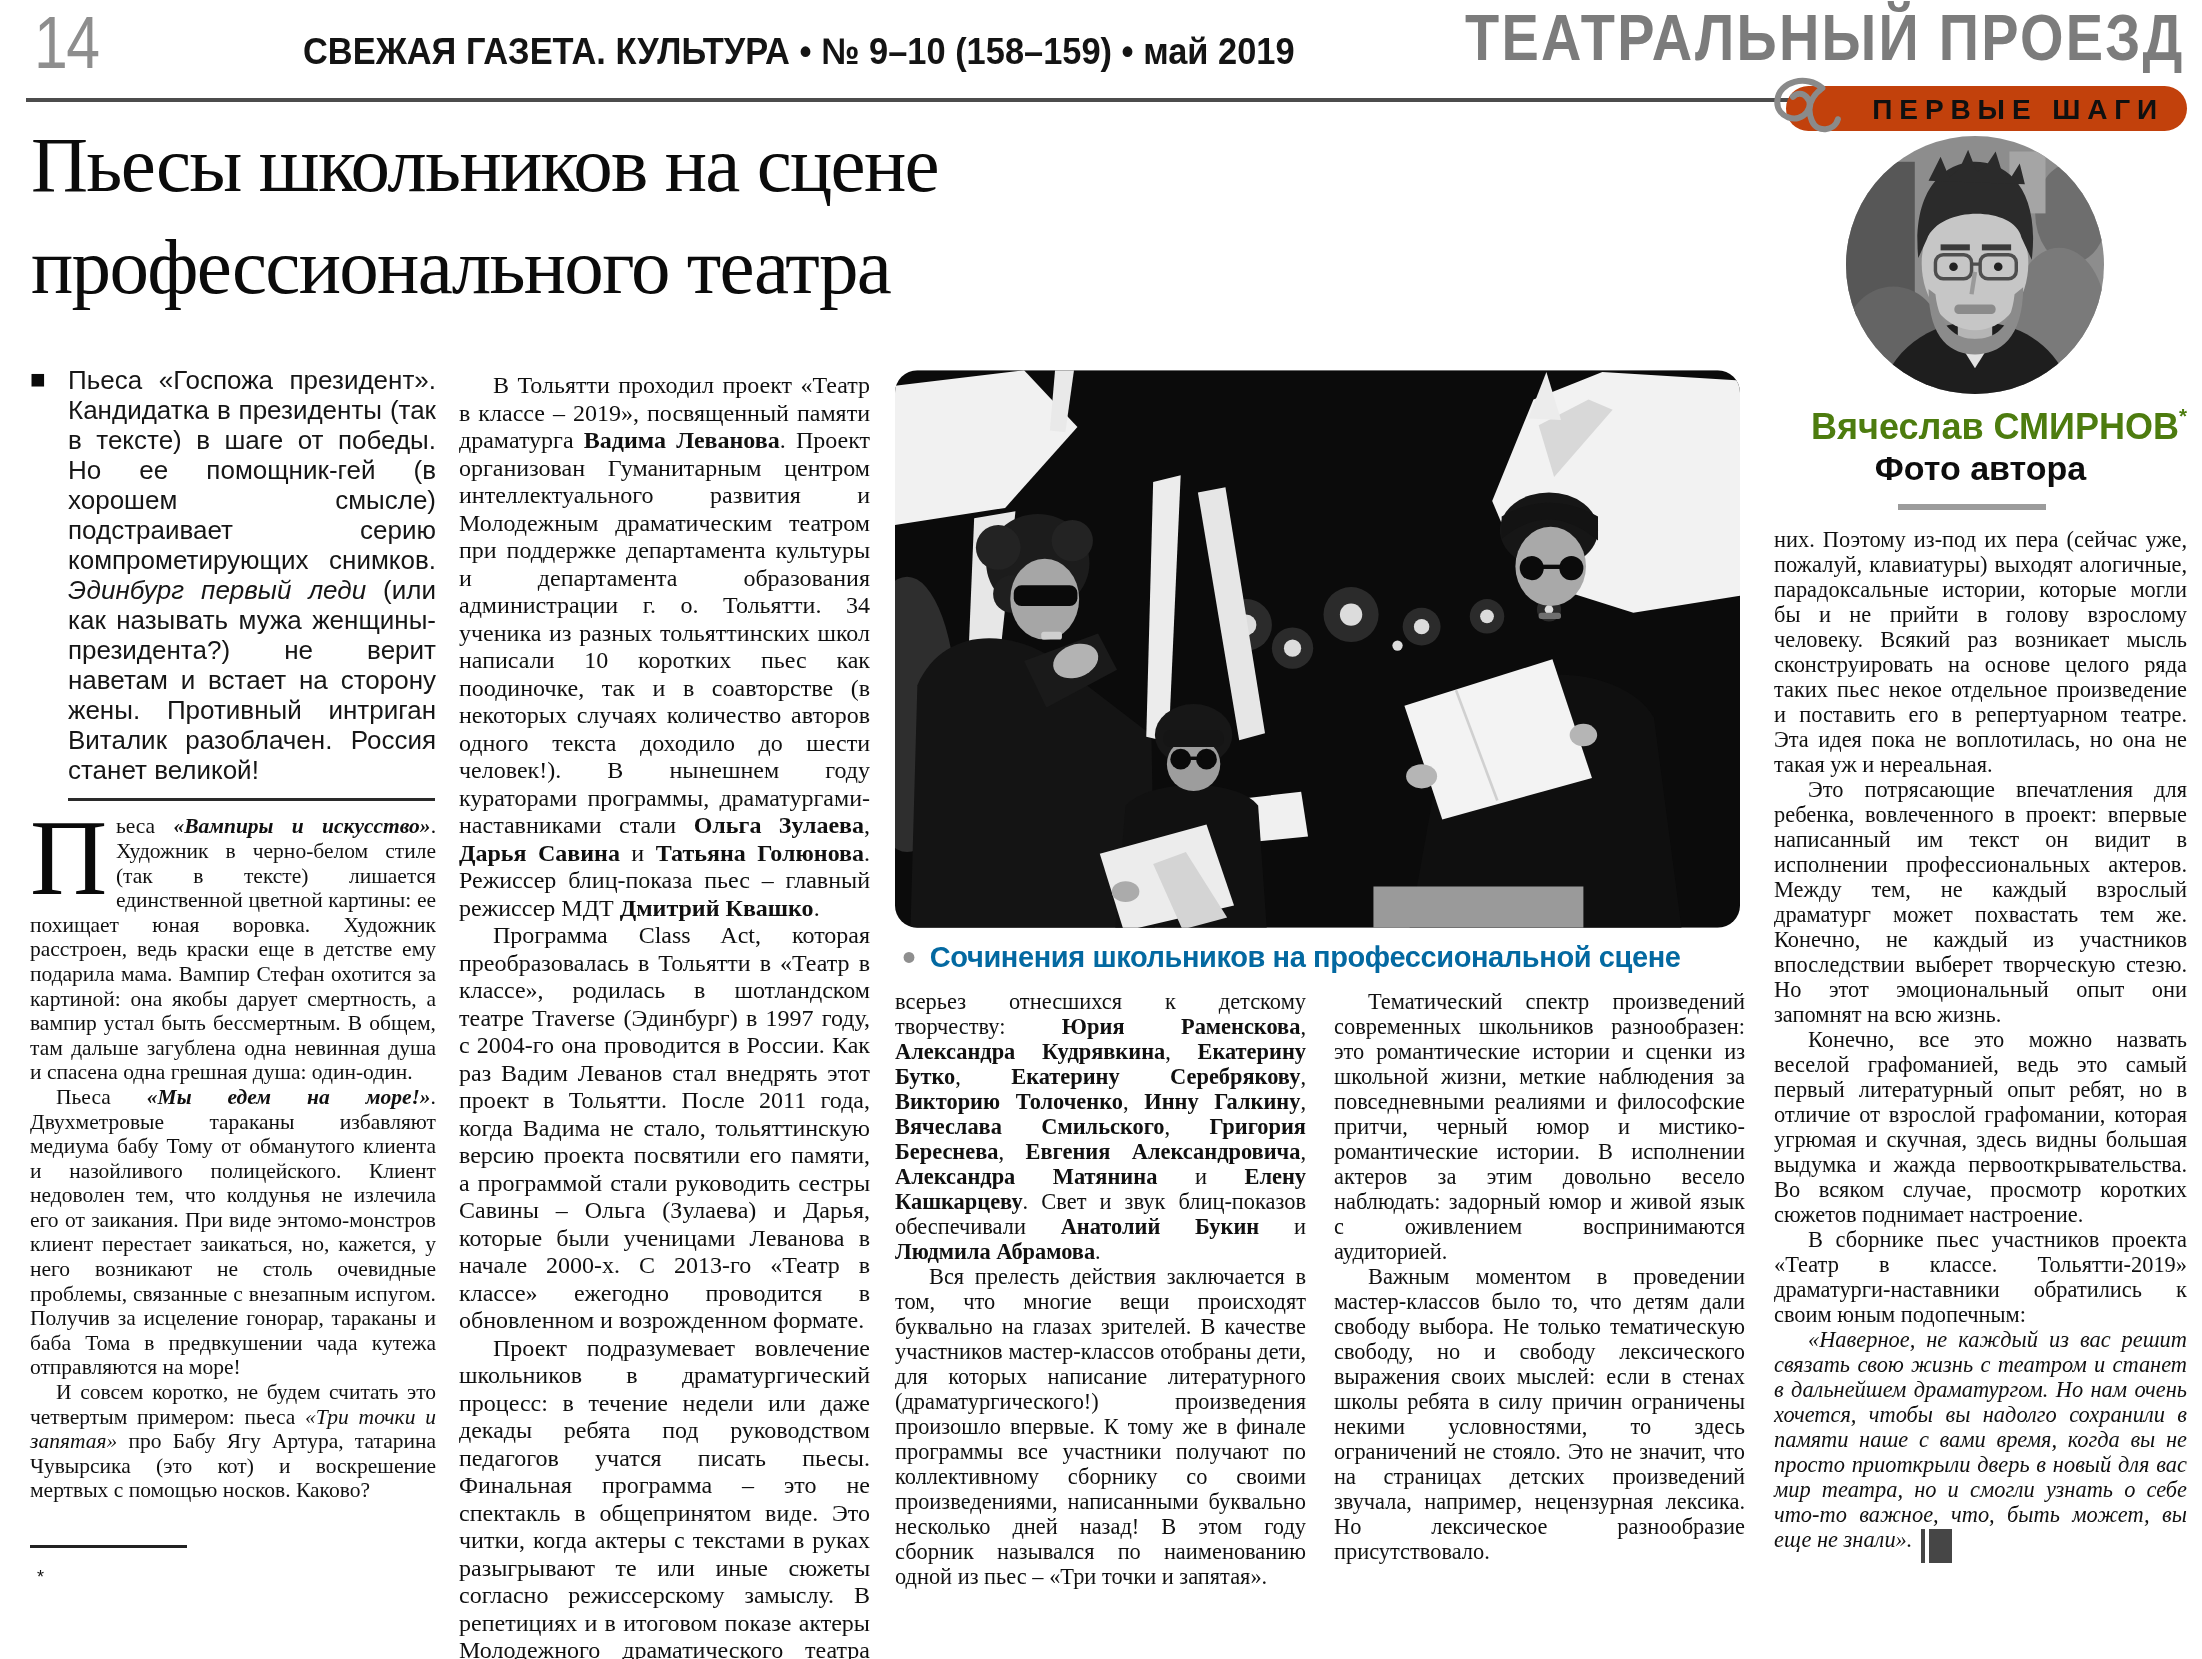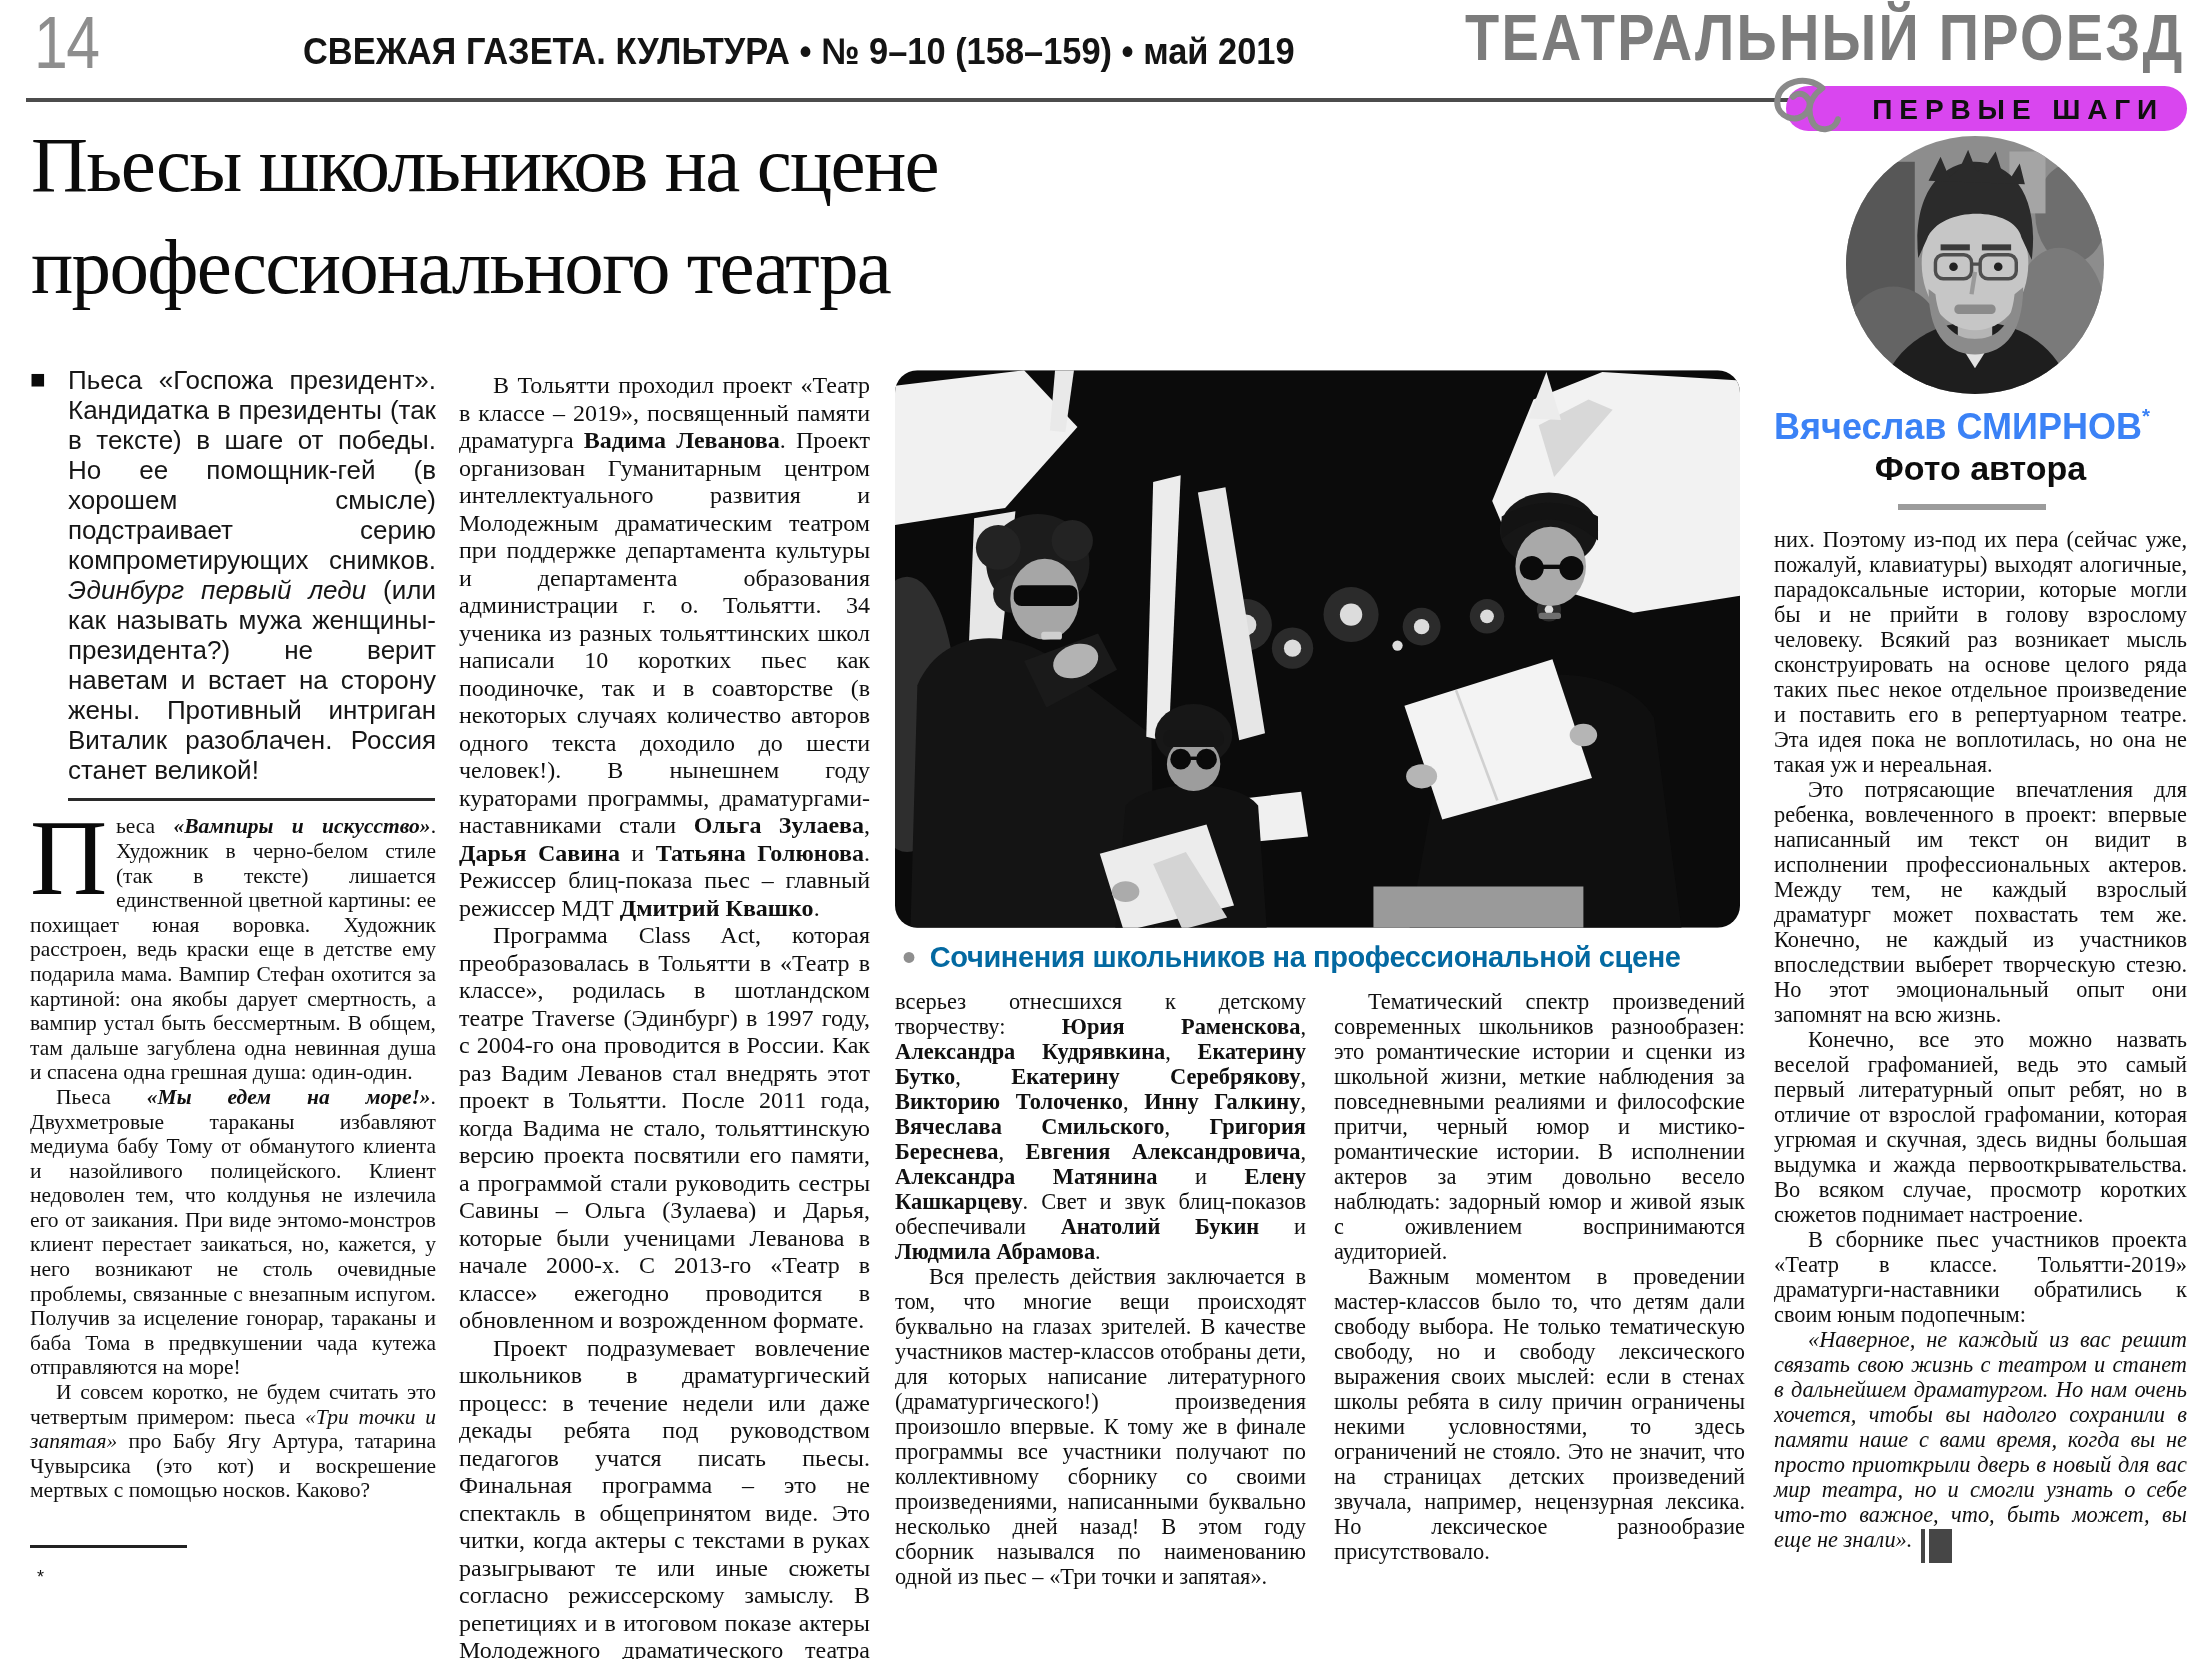--- a/index.html
+++ b/index.html
@@ -16,29 +16,29 @@
            transform:scaleX(.86);transform-origin:right top;letter-spacing:2.6px;white-space:nowrap;}
   #toprule{position:absolute;left:26px;right:19px;top:98px;height:4.3px;background:#4c4c4c;}
 
   
   #headline{position:absolute;left:31px;top:114px;width:1118px;
             font-family:"Liberation Serif",serif;font-size:79px;line-height:102px;
             font-weight:400;color:#0b0b0b;letter-spacing:-1.7px;}
 
   
   #rubric{position:absolute;left:1772px;top:83px;width:415px;height:50px;}
-  #rubric .pill{position:absolute;left:13.8px;top:3.4px;right:0;height:45px;background:#d946ef;border-radius:22.4px;}
+  #rubric .pill{position:absolute;left:13.8px;top:3.4px;right:0;height:45px;background:#c2410c;border-radius:22.4px;}
   #rubric .pill-label{position:absolute;left:86px;right:22.4px;top:7.7px;text-align:center;
             font-size:28px;font-weight:700;letter-spacing:6.9px;color:#101010;white-space:nowrap;}
   #rubric .flourish{position:absolute;left:-5.2px;top:-6.9px;}
 
   
   #avatar{position:absolute;left:1846px;top:136px;width:258px;height:258px;}
-  #authorname{position:absolute;left:1774px;top:404px;width:413px;text-align:left;
-            font-size:36px;font-weight:700;color:#3b82f6;}
+  #authorname{position:absolute;left:1774px;top:404px;width:413px;text-align:right;
+            font-size:36px;font-weight:700;color:#4d7c0f;}
   #authorname sup{font-size:20.6px;vertical-align:15.5px;}
   #authorcredit{position:absolute;left:1774px;top:449px;width:413px;text-align:center;
             font-size:34px;font-weight:700;color:#0d0d0d;}
   #authorrule{position:absolute;left:1898px;top:504px;width:148px;height:6px;background:#9c9c9c;}
 
   
   #photo{position:absolute;left:895px;top:370px;width:845px;height:558px;}
   #caption{position:absolute;left:902px;top:941px;width:838px;display:flex;align-items:center;}
   .cap-bullet{color:#8f8f8f;font-size:40px;line-height:31px;margin-right:13.8px;}
   .cap-text{font-weight:700;font-size:29px;color:#0369a1;letter-spacing:-0.4px;}

